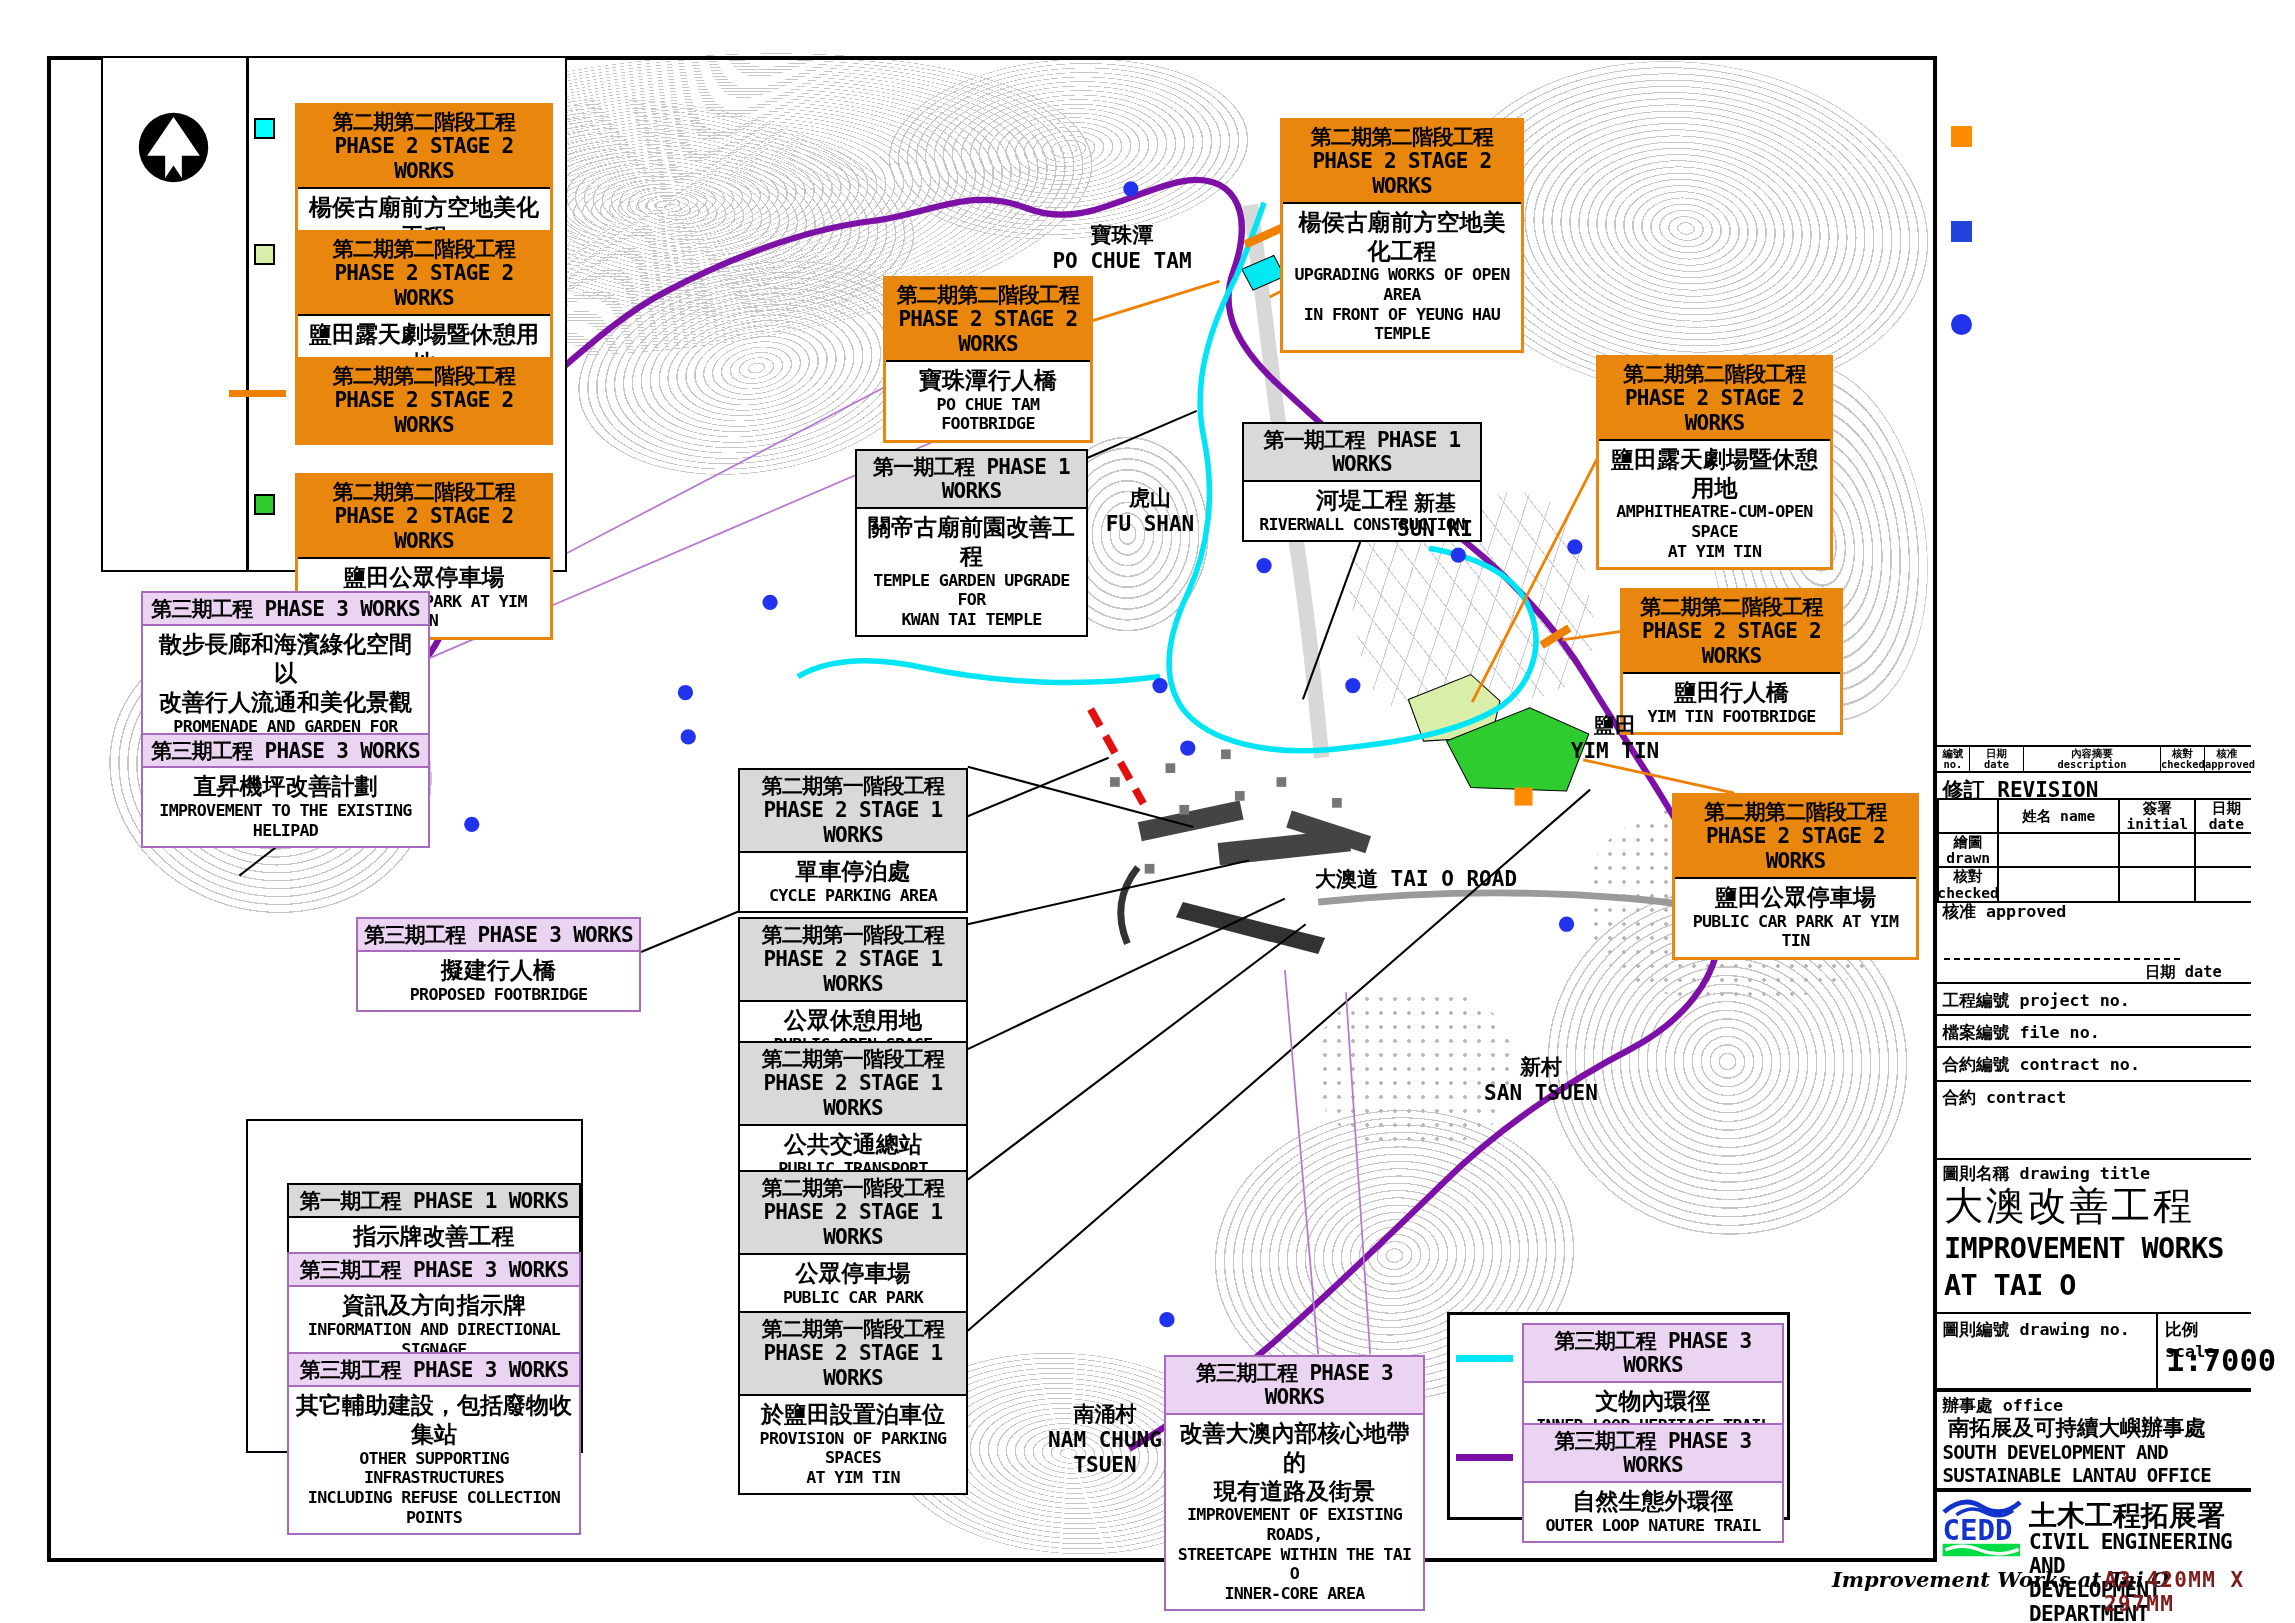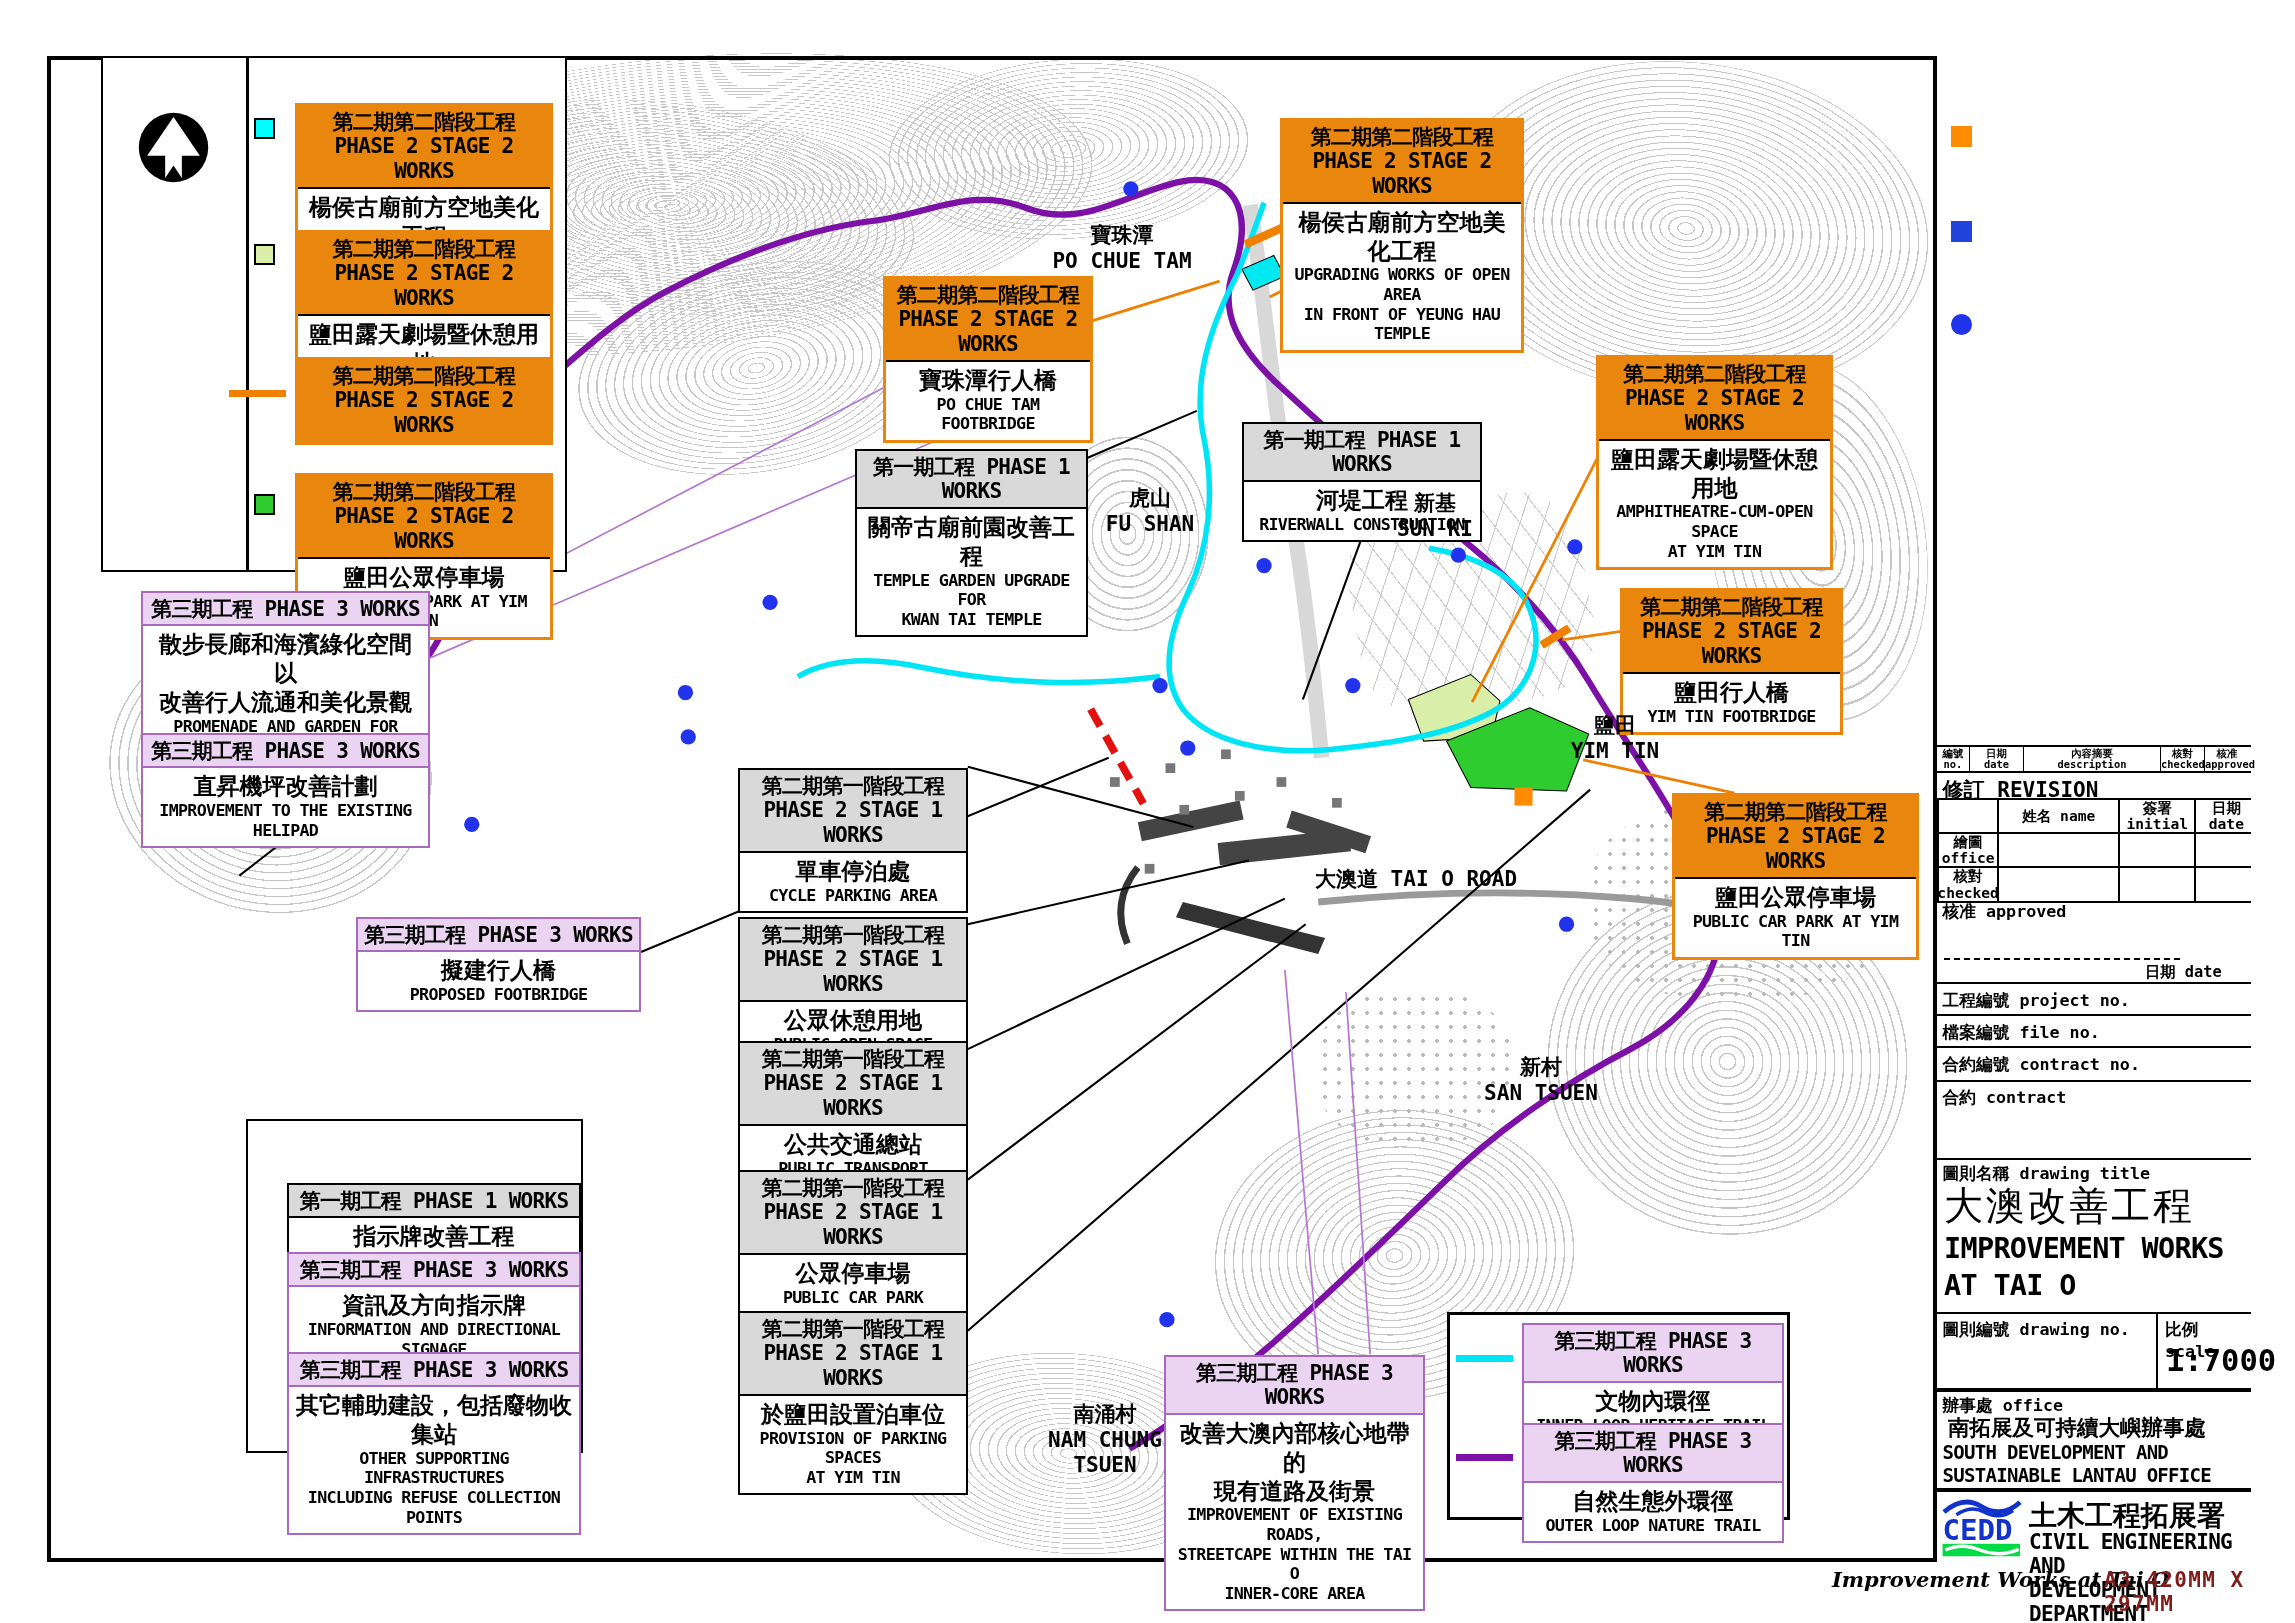--- a/index.html
+++ b/index.html
@@ -437,21 +437,21 @@
       <div class="c" style="width:44px;">核准
 approved</div>
     </div>
     <div class="abs" style="left:5.6px;top:720px;font-size:21px;font-weight:bold;">修訂 REVISION</div>
     <div class="abs siggrid">
       <div class="c"></div>
       <div class="c">姓名 name</div>
       <div class="c">簽署 initial</div>
       <div class="c">日期 date</div>
       <div class="c">繪圖
-office</div>
+drawn</div>
       <div class="c"></div>
         <div class="c"></div>
         <div class="c"></div>
       <div class="c">核對
 checked</div>
       <div class="c"></div>
         <div class="c"></div>
         <div class="c"></div>
     </div>
     <div class="abs tb-lbl" style="left:5.6px;top:844px;">核准 approved</div>

